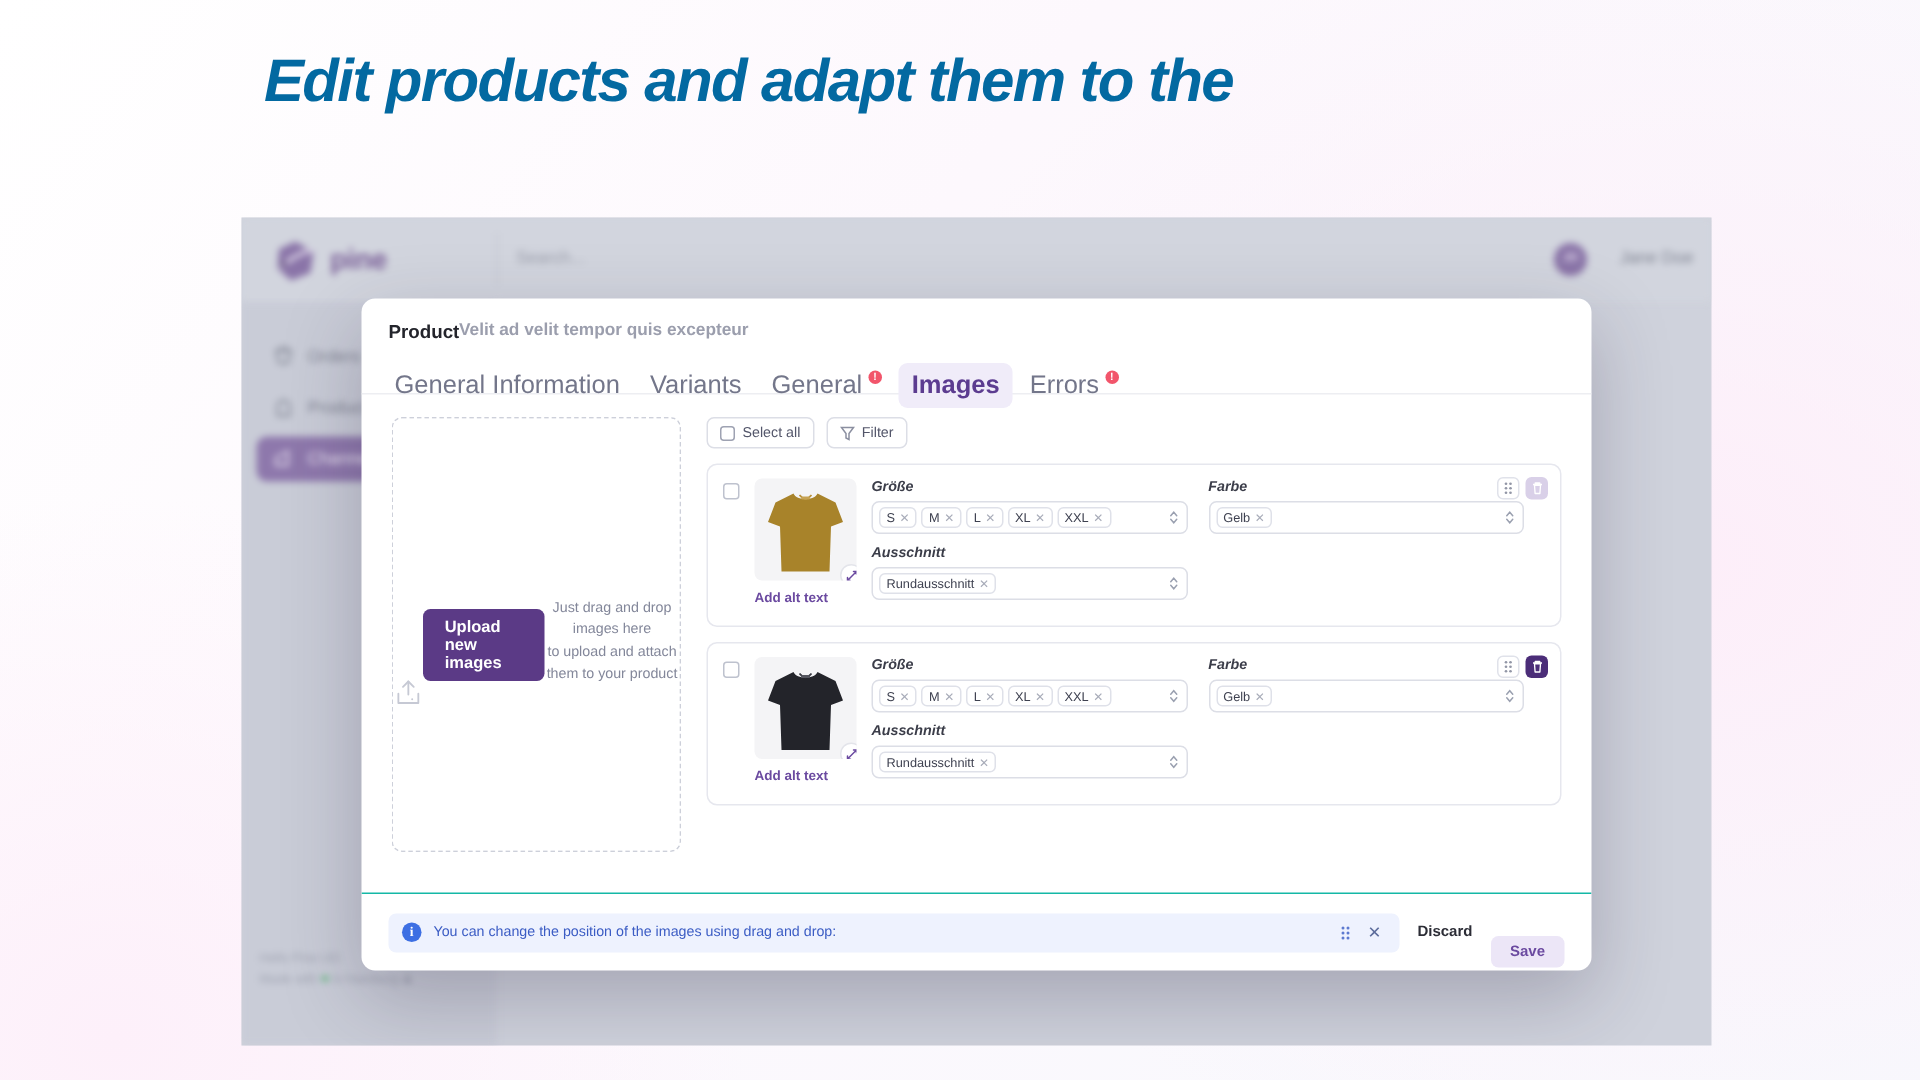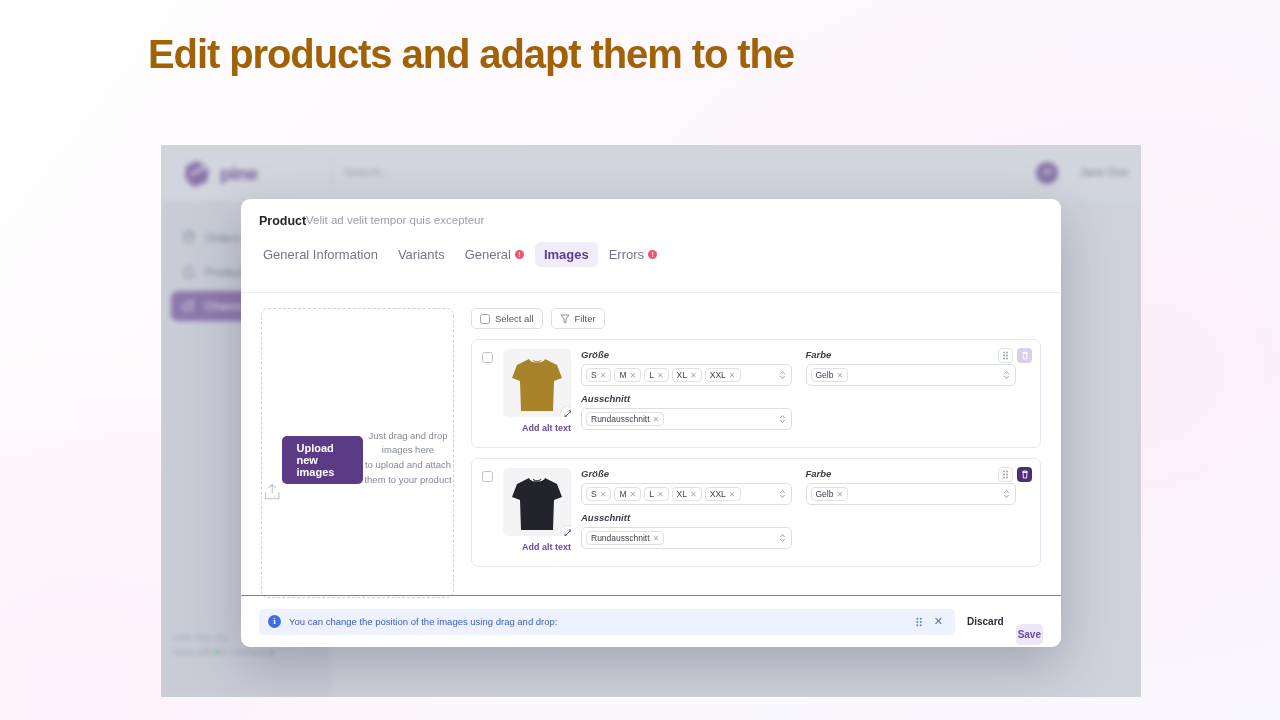--- a/index.html
+++ b/index.html
@@ -10,24 +10,25 @@
     background:
       radial-gradient(ellipse 900px 700px at 88% 52%, #fdeef9 0%, rgba(253,238,249,0) 62%),
       radial-gradient(ellipse 700px 600px at 6% 96%, #fdf0fa 0%, rgba(253,240,250,0) 60%),
       linear-gradient(128deg, #ffffff 0%, #fdf8fd 40%, #f7f9fd 100%);
     overflow: hidden;
   }
 
   
   .headline {
     position: absolute;
-    left: 148px; top: 34px; width: 760px;
+    left: 176px; top: 34px; width: 760px;
     font-size: 40px; font-weight: 700; line-height: 1.04;
     letter-spacing: -1.1px;
-    color: #a16207;
+    color: #0369a1;
+    font-style: italic;
   }
   .headline .l2 { display: block; }
 
   
   .app-window {
     position: absolute;
     left: 161px; top: 145px; width: 980px; height: 552px;
     background: #cfd2dc;
     overflow: hidden;
   }
@@ -86,34 +87,34 @@
   .app-footer .grn { color: #49b36a; }
 
   
   .modal {
     position: absolute; left: 80px; top: 54px;
     width: 820px; height: 448px;
     background: #ffffff; border-radius: 9px;
     box-shadow: 0 18px 52px rgba(40,30,60,.25);
     overflow: hidden;
   }
-  .modal-head { position: relative; height: 94px; border-bottom: 1px solid #edeef2; }
+  .modal-head { position: relative; height: 64px; border-bottom: 1px solid #edeef2; }
   .modal-title {
     position: absolute; left: 18px; top: 15px;
     font-size: 12.5px; font-weight: 700; color: #23242b;
   }
   .modal-sub {
     position: absolute; left: 65px; top: 15px;
-    font-size: 11.5px; color: #9b9ead;
+    font-size: 11.5px; color: #9b9ead; font-weight: bold;
   }
   .tabs { position: absolute; left: 13px; top: 43px; display: flex; gap: 2px; }
   .tab {
-    display: flex; align-items: center; gap: 4px;
+    display: flex; gap: 4px;
     padding: 5px 9px; border-radius: 6px;
-    font-size: 13px; color: #73768a; white-space: nowrap;
+    font-size: 17px; color: #73768a; white-space: nowrap;
   }
   .tab.active { background: #f0ecf9; color: #5c3c90; font-weight: 600; }
   .warn-badge {
     width: 9px; height: 9px; border-radius: 50%;
     background: #f2556b; position: relative; flex: none;
   }
   .warn-badge:after {
     content: "!"; position: absolute; inset: 0;
     font-size: 7px; line-height: 9px; text-align: center;
     color: #fff; font-weight: 700;
@@ -164,21 +165,21 @@
     background: #f4f4f6; border-radius: 5px; overflow: hidden;
   }
   .shirt { position: absolute; left: 50%; top: 7px; transform: translateX(-50%); }
   .expand-badge {
     position: absolute; right: -4px; bottom: -4px;
     width: 15px; height: 15px; border-radius: 50%;
     background: #fff; border: 1px solid #e3e4ea;
     display: flex; align-items: center; justify-content: center;
   }
   .alt-link {
-    margin-top: 6px; text-align: right;
+    margin-top: 6px; text-align: left;
     font-size: 9px; color: #6b4aa0; font-weight: 600;
   }
 
   .fields { flex: 1; display: flex; flex-wrap: wrap; }
   .field { width: 50%; padding-right: 14px; }
   .field.full { width: 50%; }
   .field-label {
     font-size: 9.5px; font-weight: 700; color: #3b3d49; margin-bottom: 4px; font-style: italic;
   }
   .chip-input {
@@ -227,21 +228,21 @@
   .info-ico:after {
     content: "i"; position: absolute; inset: 0; text-align: center;
     font-size: 9px; line-height: 13px; color: #fff; font-weight: 700;
     font-family: "Liberation Serif", serif;
   }
   .info-text { font-size: 9.5px; color: #3b5cc4; flex: 1; }
   .info-grip { width: 8px; height: 10px; }
   .info-x { font-size: 11px; color: #5d6d9c; padding: 0 3px; }
   .discard-btn { font-size: 10px; font-weight: 700; color: #2c2d36; }
   .save-btn {
-    padding: 5px 2px; border-radius: 5px;
+    padding: 5px 13px; border-radius: 5px;
     background: #ece6f7; color: #6b4aa0;
     font-size: 10px; font-weight: 700; margin-top: 26px;
   }
 </style>
 </head>
 <body>
 
 <div class="headline">
   <span>Edit products and adapt them to the</span>
 </div>

